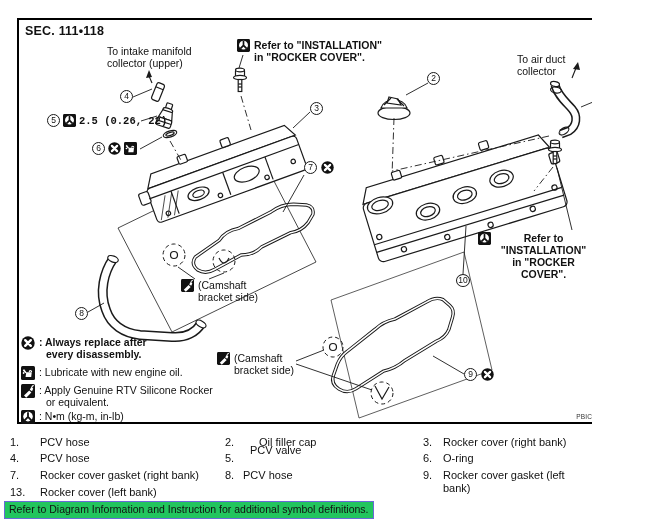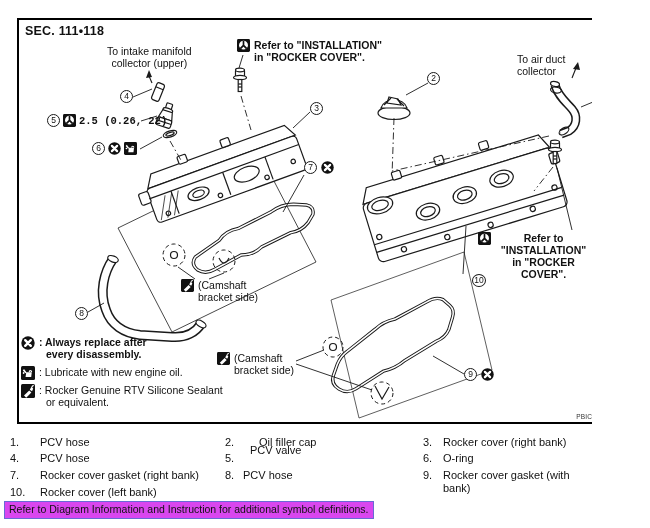--- a/index.html
+++ b/index.html
@@ -16,21 +16,21 @@
   .callout{width:13px;height:13px;border:1.2px solid #1a1a1a;border-radius:50%;
            background:#fff;box-sizing:border-box;display:flex;align-items:center;
            justify-content:center;font-size:8.5px;line-height:1;flex:0 0 auto;}
   .icn{width:13px;height:13px;display:inline-block;flex:0 0 auto;}
   .icn svg{display:block;width:100%;height:100%;}
   .lg{width:14px;height:14px;}
   .hang{padding-left:7px;text-indent:-7px;}
   .parts-cell{position:absolute;font-size:11px;line-height:13px;}
   .footer-link{position:absolute;left:4px;top:501px;border:1px solid #6a6ad6;
                padding:1px 4px 2px 4px;font-size:10.5px;line-height:13px;color:#111;
-               background:#d946ef;cursor:pointer;}
+               background:#22c55e;cursor:pointer;}
   .pbic{position:absolute;left:560px;top:413px;width:52px;text-align:right;
         font-size:6.5px;color:#333;letter-spacing:.2px;}
 </style>
 </head>
 <body>
 
 <div class="stage">
 
   <div class="diagram-border"></div>
 
@@ -196,21 +196,21 @@
       </g>
       <circle cx="174" cy="255" r="3.5"></circle>
       <path d="M219,258 Q224,268 229,258"></path>
       <circle cx="333" cy="347" r="3.5"></circle>
       <path d="M375,386 L382,399 L389,387"></path>
     </g>
   </svg>
 
   <div class="lbl sec abs" style="left:25px;top:25px;">SEC. 111•118</div>
 
-  <div class="lbl abs" style="left:107px;top:45px;text-align:center;">To intake manifold
+  <div class="lbl abs" style="left:107px;top:45px;">To intake manifold
 collector (upper)</div>
 
   <div class="row" style="left:237px;top:39px;">
     <span class="icn">
         <svg viewBox="0 0 14 14">
           <rect width="14" height="14" rx="1.5" fill="#111"></rect>
           <circle cx="7" cy="6.6" r="4.8" fill="#fff"></circle>
           <path d="M7,6.8 L7,2.2 M7,6.8 L3.6,10.4 M7,6.8 L10.4,10.4" stroke="#111" stroke-width="1.8" fill="none"></path>
         </svg>
       </span>
@@ -308,21 +308,21 @@
           <path d="M4.2,4.2 L9.8,9.8 M9.8,4.2 L4.2,9.8" stroke="#fff" stroke-width="2.4" stroke-linecap="round"></path>
         </svg>
       </span>
   </div>
 
   <div class="callout abs" style="left:605px;top:90px;">1</div>
   <div class="callout abs" style="left:427px;top:72px;">2</div>
   <div class="callout abs" style="left:310px;top:102px;">3</div>
   <div class="callout abs" style="left:120px;top:90px;">4</div>
   <div class="callout abs" style="left:75px;top:307px;">8</div>
-  <div class="callout abs" style="left:472px;top:274px;width:14px;">10</div>
+  <div class="callout abs" style="left:456px;top:274px;width:14px;">10</div>
 
   <div class="row" style="left:21px;top:336px;">
     <span class="icn lg">
         <svg viewBox="0 0 14 14">
           <circle cx="7" cy="7" r="6.7" fill="#111"></circle>
           <path d="M4.2,4.2 L9.8,9.8 M9.8,4.2 L4.2,9.8" stroke="#fff" stroke-width="2.4" stroke-linecap="round"></path>
         </svg>
       </span>
     <span class="lbl hang" style="position:static;font-weight:bold;">: Always replace after
 every disassembly.</span>
@@ -341,22 +341,32 @@
   </div>
   <div class="row" style="left:21px;top:384px;">
     <span class="icn lg">
         <svg viewBox="0 0 14 14">
           <rect width="14" height="14" rx="1.5" fill="#111"></rect>
           <polygon fill="#fff" points="3,11.6 8.2,6.4 10.4,8.6 5.2,13.8"></polygon>
           <polygon fill="#fff" points="8.8,5.8 10.6,2.6 12.2,4.8 11,7.2"></polygon>
           <path d="M10.8,2.8 L12.6,1.2" stroke="#fff" stroke-width="1.2"></path>
         </svg>
       </span>
-    <span class="lbl hang" style="position:static;">: Rocker Genuine RTV Silicone Sealant
+    <span class="lbl hang" style="position:static;">: Apply Genuine RTV Silicone Rocker
 or equivalent.</span>
+  </div>
+  <div class="row" style="left:21px;top:410px;">
+    <span class="icn lg">
+        <svg viewBox="0 0 14 14">
+          <rect width="14" height="14" rx="1.5" fill="#111"></rect>
+          <circle cx="7" cy="6.6" r="4.8" fill="#fff"></circle>
+          <path d="M7,6.8 L7,2.2 M7,6.8 L3.6,10.4 M7,6.8 L10.4,10.4" stroke="#111" stroke-width="1.8" fill="none"></path>
+        </svg>
+      </span>
+    <span class="lbl hang" style="position:static;">: N•m (kg-m, in-lb)</span>
   </div>
 
   <div class="pbic">PBIC2678E</div>
 
   <span class="parts-cell" style="left:10px;top:436px;">1.</span>
   <span class="parts-cell" style="left:40px;top:436px;">PCV hose</span>
   <span class="parts-cell" style="left:225px;top:436px;">2.</span>
   <span class="parts-cell" style="left:259px;top:436px;">Oil filler cap</span>
   <span class="parts-cell" style="left:423px;top:436px;">3.</span>
   <span class="parts-cell" style="left:443px;top:436px;">Rocker cover (right bank)</span>
@@ -366,20 +376,20 @@
   <span class="parts-cell" style="left:225px;top:452px;">5.</span>
   <span class="parts-cell" style="left:243px;top:444px;margin-left:7px;">PCV valve</span>
   <span class="parts-cell" style="left:423px;top:452px;">6.</span>
   <span class="parts-cell" style="left:443px;top:452px;">O-ring</span>
 
   <span class="parts-cell" style="left:10px;top:469px;">7.</span>
   <span class="parts-cell" style="left:40px;top:469px;text-align:right;">Rocker cover gasket (right bank)</span>
   <span class="parts-cell" style="left:225px;top:469px;">8.</span>
   <span class="parts-cell" style="left:243px;top:469px;">PCV hose</span>
   <span class="parts-cell" style="left:423px;top:469px;">9.</span>
-  <span class="parts-cell" style="left:443px;top:469px;">Rocker cover gasket (with bank)</span>
-
-  <span class="parts-cell" style="left:10px;top:486px;">10.</span>
+  <span class="parts-cell" style="left:443px;top:469px;">Rocker cover gasket (left bank)</span>
+
+  <span class="parts-cell" style="left:10px;top:486px;">13.</span>
   <span class="parts-cell" style="left:40px;top:486px;">Rocker cover (left bank)</span>
 
   <div class="footer-link">Refer to Diagram Information and Instruction for additional symbol definitions.</div>
 
 </div>
 
 </body></html>

